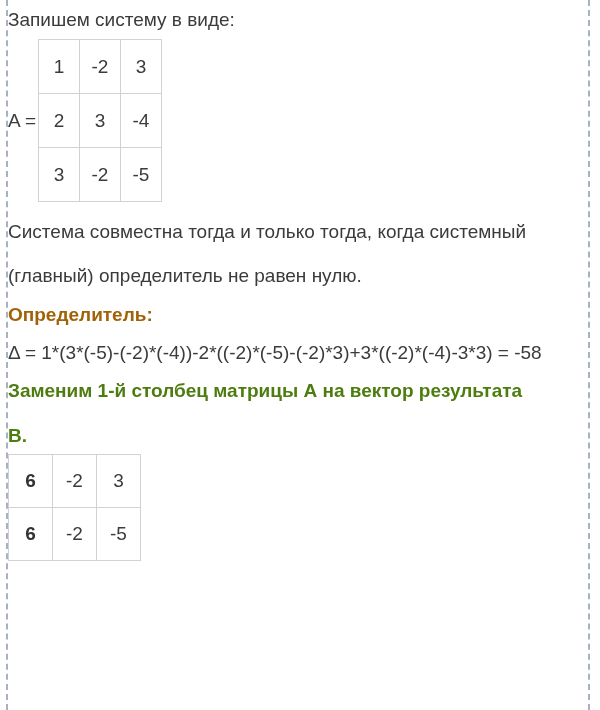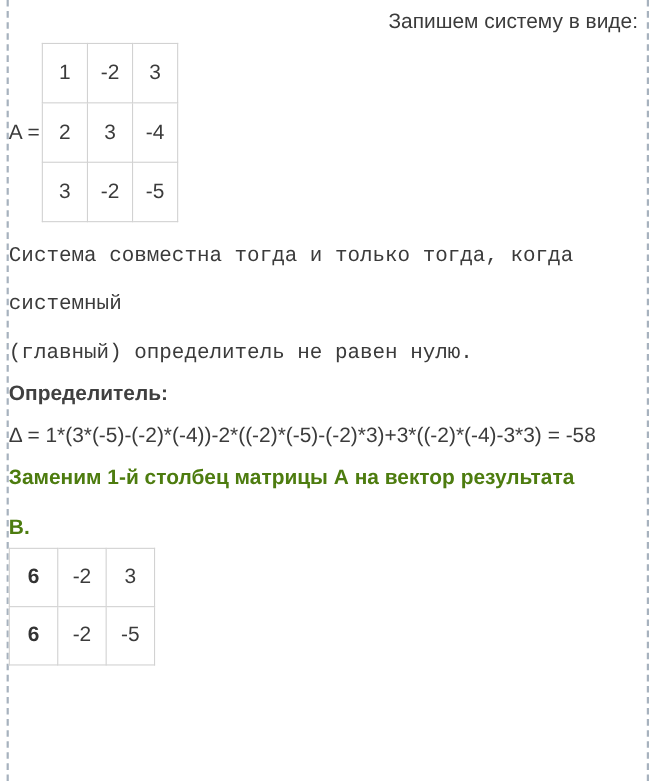--- a/index.html
+++ b/index.html
@@ -29,21 +29,21 @@
     left: 8px;
     top: 0;
     width: 572px;
   }
   .para {
     font-size: 19px;
     line-height: 26px;
     color: #3b3b3b;
     white-space: nowrap;
   }
-  .p-intro { margin-top: 7px; text-align: right; }
+  .p-intro { margin-top: 7px; }
   .matrix-a-block {
     display: flex;
     align-items: center;
     margin-top: 6px;
   }
   .matrix-label {
     font-size: 19px;
     color: #3b3b3b;
     margin-right: 2px;
     flex: 0 0 auto;
@@ -69,26 +69,25 @@
   .p-bt sup {
     font-size: 13px;
     position: relative;
     top: -7px;
     vertical-align: baseline;
   }
   .p-consistency {
     margin-top: 8px;
     line-height: 44px;
     white-space: normal;
-    font-family: Liberation Mono, monospace;
   }
   .p-det-heading {
     margin-top: 4px;
     font-weight: bold;
-    color: #404040;
+    color: #a16207;
   }
   .p-formula { margin-top: 12px; }
   .p-replace {
     margin-top: 2px;
     line-height: 45px;
     font-weight: bold;
     color: #4d7c0f;
     white-space: normal;
   }
 </style>

